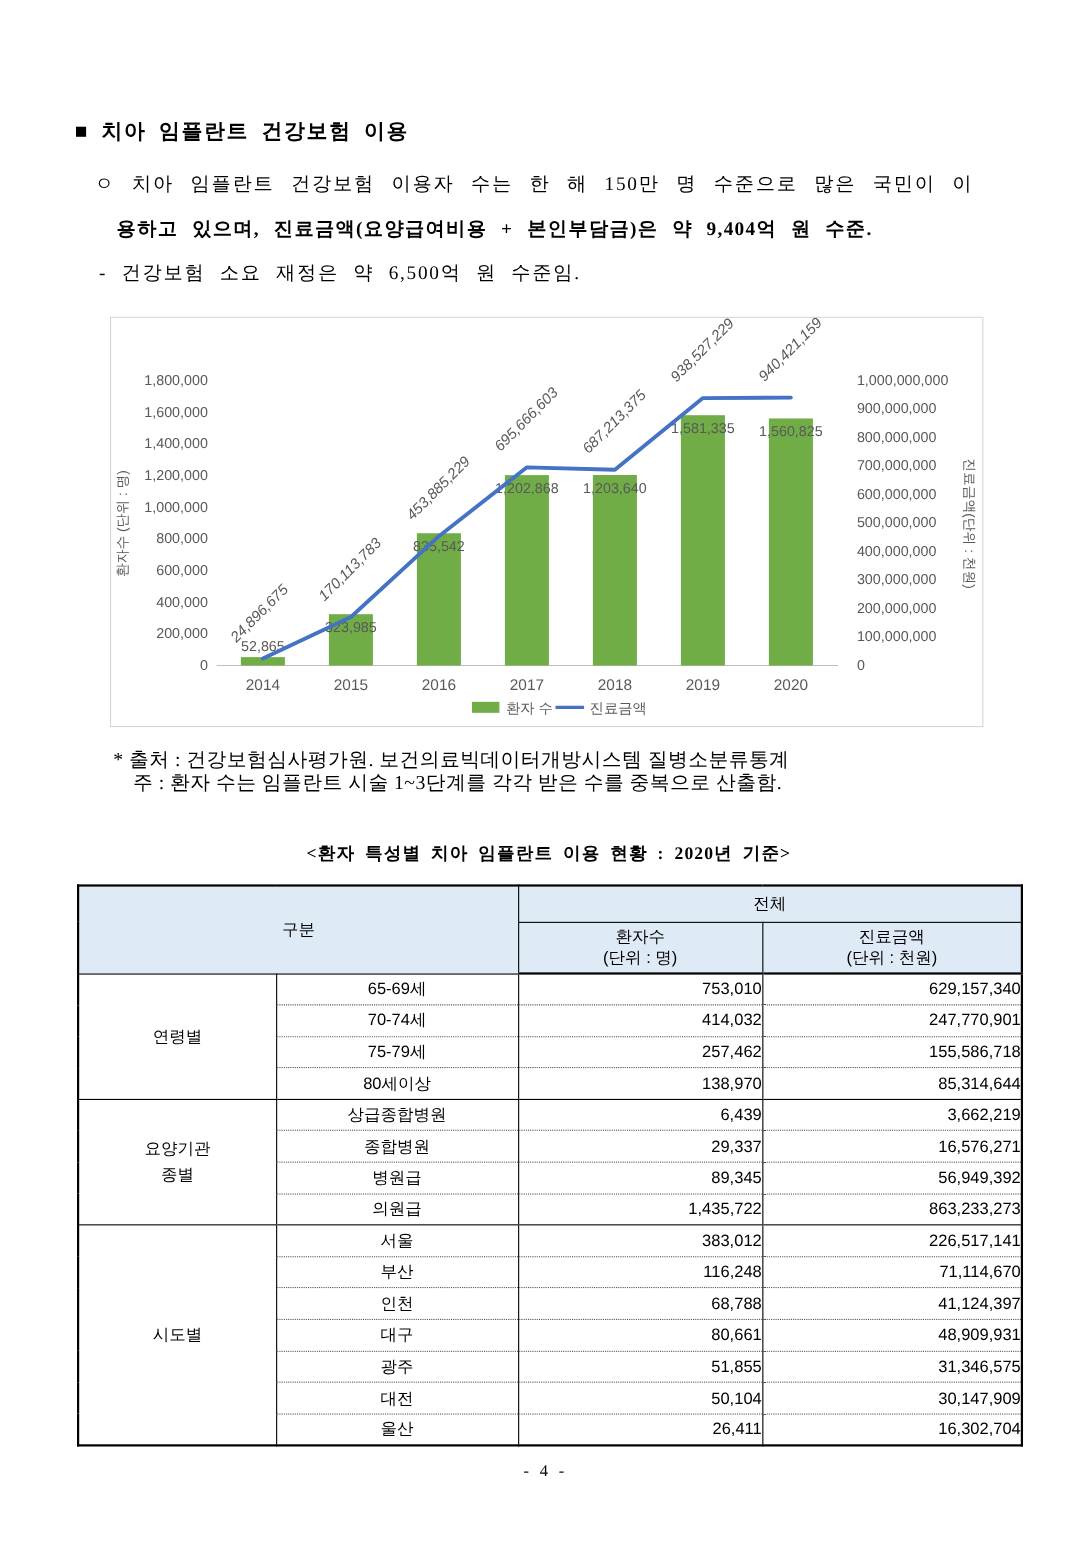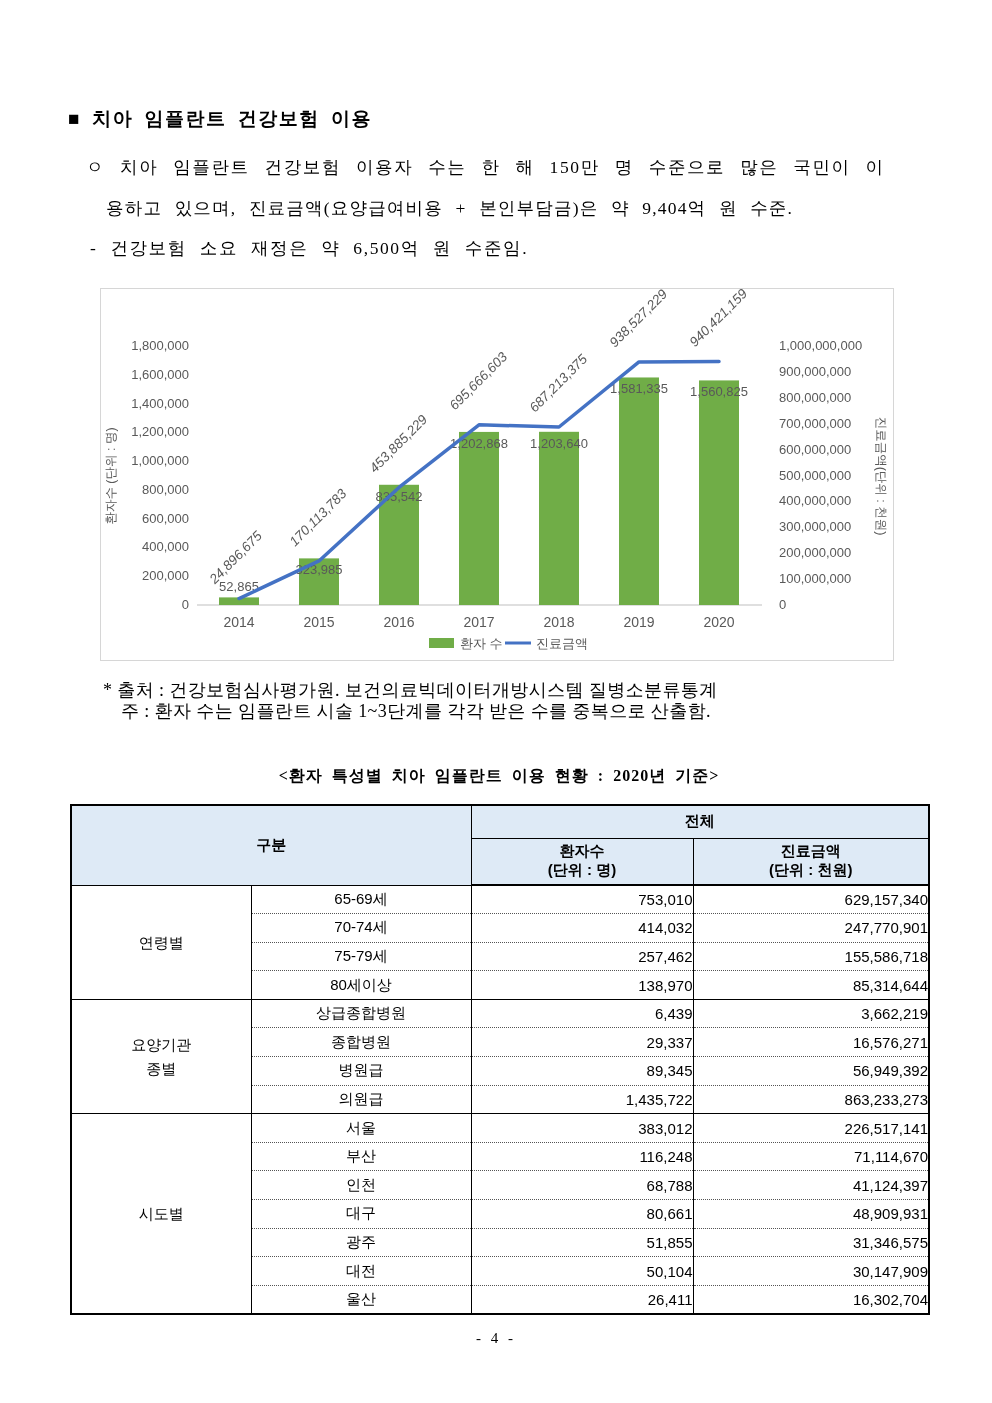--- a/index.html
+++ b/index.html
@@ -3,39 +3,39 @@
 <meta charset="utf-8">
 <style>
   html,body { margin:0; padding:0; background:#fff; }
   .page { position:relative; width:992px; height:1403px; background:#ffffff; overflow:hidden;
           font-family:"Liberation Serif","DejaVu Serif",serif; color:#000; }
 
   .heading { position:absolute; left:68px; top:106px; font-size:19px; font-weight:bold;
              letter-spacing:1.5px; word-spacing:5px;font-family:Liberation Serif, serif; }
   .bodyline { position:absolute; font-size:17.5px; white-space:nowrap; }
   .l1 { left:86px;  top:155px; letter-spacing:1.6px; word-spacing:9px; }
-  .l2 { left:106px; top:196px; letter-spacing:1.2px; word-spacing:7px; }
+  .l2 { left:106px; top:196px; letter-spacing:1.2px; word-spacing:7px;font-weight:bold; }
   .l3 { left:90px;  top:236px; letter-spacing:1.6px; word-spacing:7px; }
 
   .chartbox { position:absolute; left:100px; top:288px; width:792px; height:371px;
               border:1px solid #D6D6D6; background:#fff; }
 
   .note { position:absolute; font-size:18px; letter-spacing:0.4px; white-space:nowrap; }
   .n1 { left:103px; top:678px; }
   .n2 { left:121px; top:699px; }
 
   .tbl-title { position:absolute; left:70px; top:766px; width:858px; text-align:center;
                font-weight:bold; font-size:16px; letter-spacing:1px; word-spacing:4px; }
 
   table.stats { position:absolute; left:70px; top:804px; width:858px;
                 border-collapse:collapse; table-layout:fixed;
                 font-family:"Liberation Sans","DejaVu Sans",sans-serif; font-size:15px;
                 border:2px solid #000; }
   table.stats th, table.stats td { border-left:1px solid #000; padding:0; }
-  table.stats thead th { background:#DEEAF6; font-weight:bold; text-align:center;
+  table.stats thead th { background:#DEEAF6; font-weight:normal; text-align:center;
                          vertical-align:middle; border-bottom:1px solid #000; }
   table.stats thead tr.hr2 th { border-bottom:2px solid #000; }
   tr.hr1 { height:33px; }
   tr.hr2 { height:47px;margin-left:30px; }
   table.stats tbody tr { height:28.6px; }
   td.glabel { text-align:center; vertical-align:middle; border-bottom:1px solid #000; line-height:1.55; }
   td.cat { text-align:center; vertical-align:middle; }
   td.num { text-align:right; padding-right:9px; vertical-align:middle; }
   tr.mid td.cat, tr.mid td.num { border-bottom:1px dotted #555; }
   tr.gend td.cat, tr.gend td.num { border-bottom:1px solid #000; }

